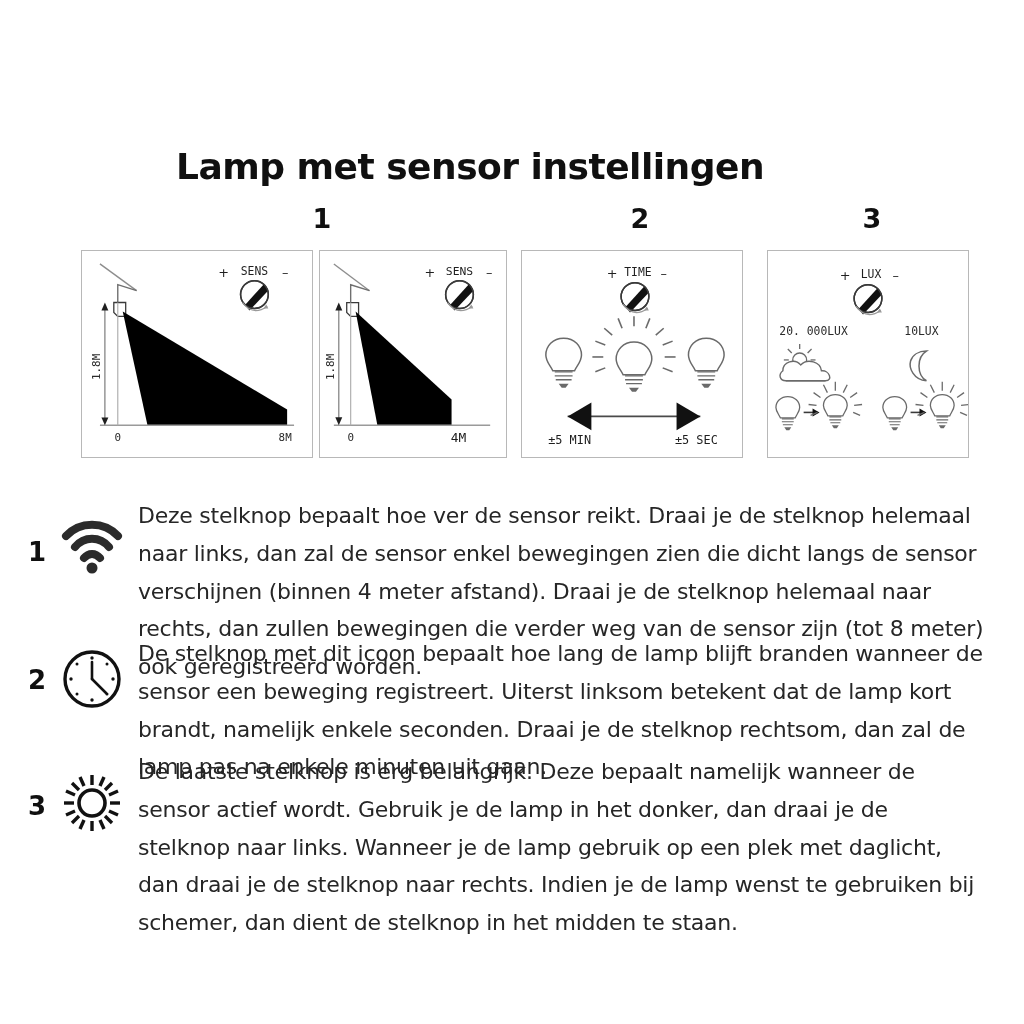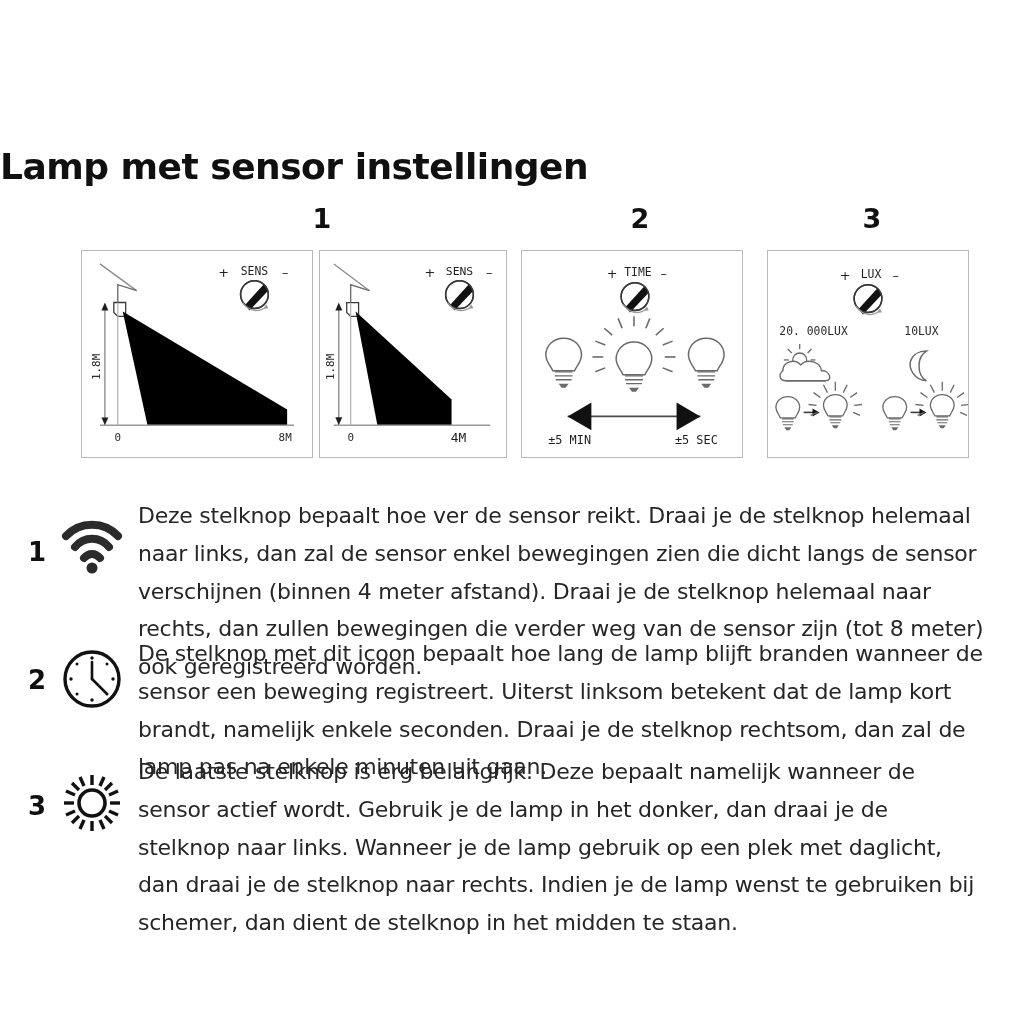--- a/index.html
+++ b/index.html
@@ -15,21 +15,21 @@
     color: #1a1a1a;
     overflow: hidden;
   }
 
   
   .page-title {
     position: absolute;
     top: 146px;
     left: 0;
     width: 940px;
-    text-align: left;
+    text-align: center;
     font-family: "DejaVu Sans", sans-serif;
     font-weight: bold;
     font-size: 36px;
     letter-spacing: -0.5px;
     color: #101010;
   }
 
   
   .panel-numbers {
     position: absolute;

